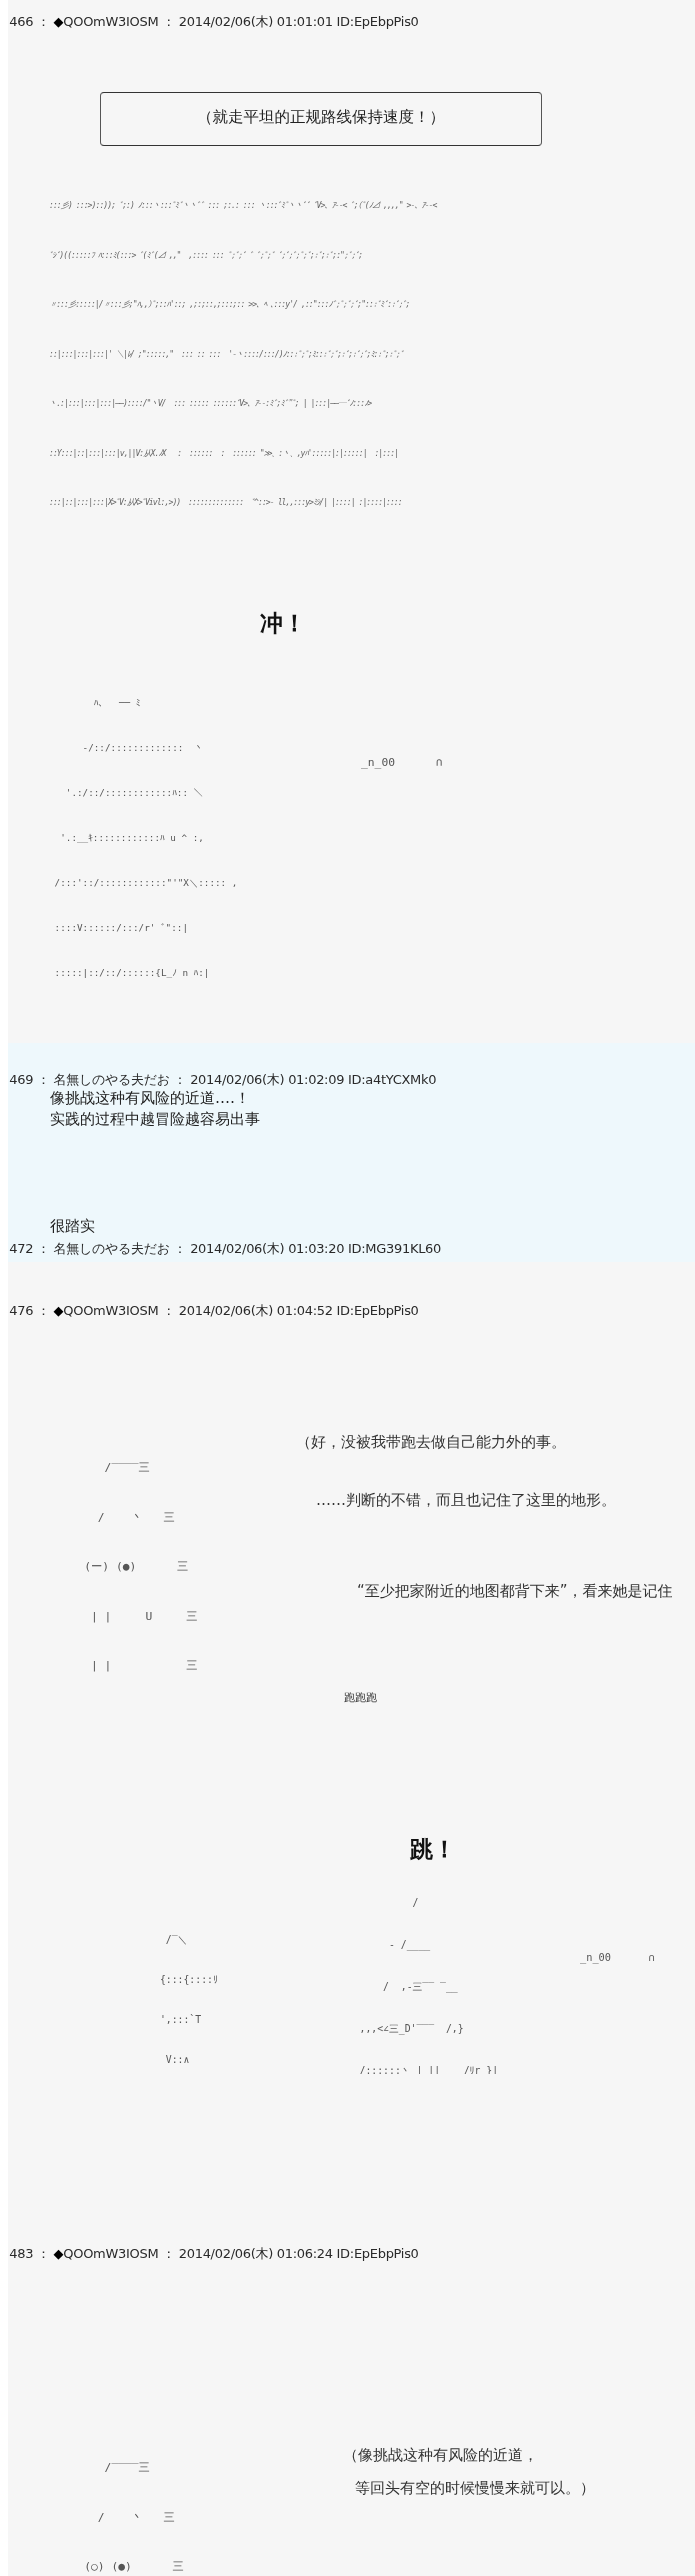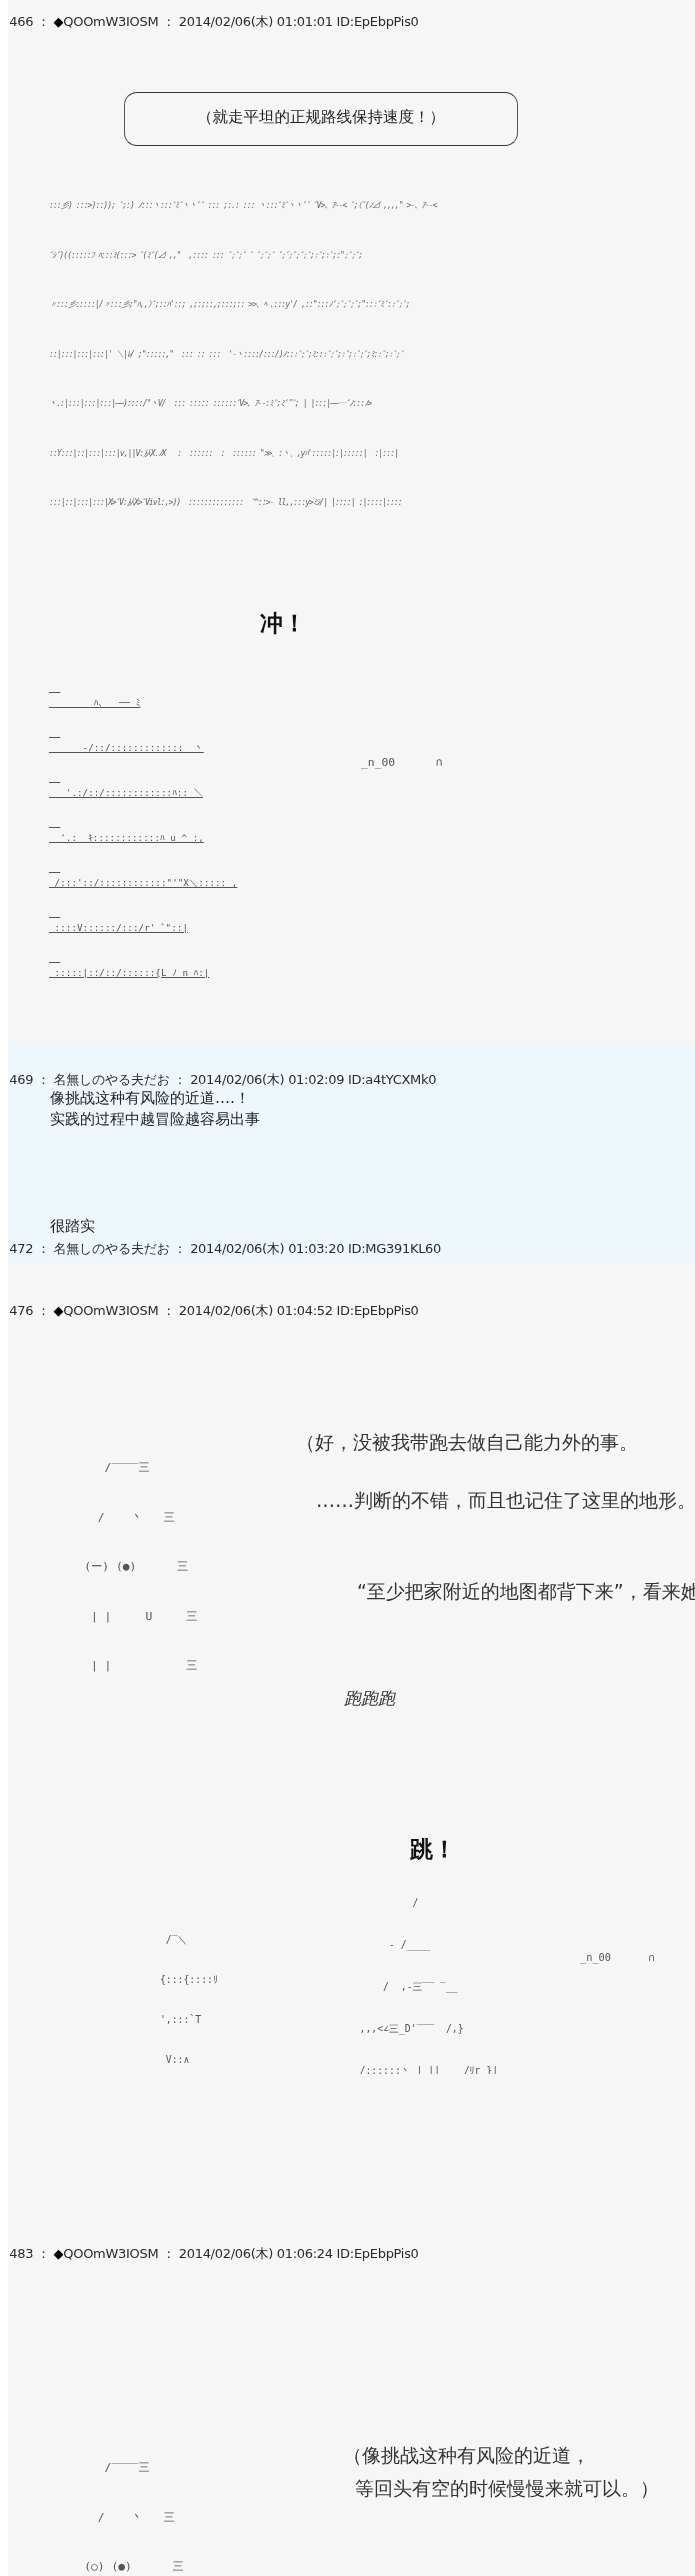--- a/index.html
+++ b/index.html
@@ -36,21 +36,21 @@
   .body-text {
     position: absolute;
     left: 50px;
     font-size: 15px;
     line-height: 20.6px;
     color: #222;
     white-space: pre;
   }
   .dialog {
     position: absolute;
-    font-size: 19px;
+    font-size: 15px;
     line-height: 18.5px;
     color: #333;
     white-space: pre;
   }
   .big {
     position: absolute;
     font-size: 23px;
     font-weight: bold;
     color: #111;
     white-space: nowrap;
@@ -59,27 +59,28 @@
     position: absolute;
     font-family: "DejaVu Sans Mono", "Liberation Mono", monospace;
     color: #555;
     white-space: pre;
     overflow: hidden;
   }
   .aa-dense { font-size: 8.2px; line-height: 16.5px; letter-spacing: -1px; color: #666; font-style: italic; }
   .aa-fig { font-size: 9.3px; line-height: 15px; color: #555; }
   .speech-box {
     position: absolute;
-    left: 124px; top: 92px;
+    left: 100px; top: 92px;
     width: 392px; height: 52px;
     border-top: 1px solid #333;
     border-bottom: 1px solid #333;
     border-left: 0.5px solid #555;
     border-right: 0.5px solid #555;
-    border-radius: 13px;
+    border-radius: 4px;
+    padding-left: 48px;
   }
   .speech-box span {
     position: absolute;
     left: 0; right: 0; top: 14.4px;
     text-align: center;
     font-size: 15.5px;
     color: #222;
   }
 </style>
 </head>
@@ -118,21 +119,21 @@
   
   
   
   
   
   
 </div>
 
 <div class="big" style="left:260px; top:608px;">冲！</div>
 
-<div class="aa aa-fig" style="left:49px; top:665px; width:247px; height:330px;text-decoration:underline;">
+<div class="aa aa-fig" style="left:49px; top:665px; width:247px; height:330px;">
   <div>        ﾊ、  ── ﾐ</div>
   <div>      -/::/:::::::::::::  丶</div>
   <div>   '.:/::/::::::::::::ﾊ:: ＼</div>
   <div>  '.:__ｷ::::::::::::ﾊ u ^ :,</div>
   <div> /:::'::/::::::::::::"'"X＼::::: ,</div>
   <div> ::::V::::::/:::/r' ﾞ"::|</div>
   <div> :::::|::/::/::::::{L_ﾉ n ﾊ:|</div>
   
   
   
@@ -196,21 +197,21 @@
   
   
   
   
   
 </div>
 
 <div class="dialog" style="left:296px; top:1433px;">（好，没被我带跑去做自己能力外的事。</div>
 <div class="dialog" style="left:316px; top:1467px;margin-top:24px;">……判断的不错，而且也记住了这里的地形。</div>
 <div class="dialog" style="left:357px; top:1546px;margin-top:36px;">“至少把家附近的地图都背下来”，看来她是记住</div>
-<div class="dialog" style="left:344px; top:1689px; font-size:17px;font-style:italic;">跑跑跑</div>
+<div class="dialog" style="left:344px; top:1689px; font-size:11px;">跑跑跑</div>
 
 <div class="big" style="left:410px; top:1834px;">跳！</div>
 
 <div class="aa aa-fig" style="left:95px; top:1906px; width:242px; height:170px; font-size:9.8px; line-height:13.4px;">
   <div>            /‾＼</div>
   <div>           {:::{::::ﾘ</div>
   <div>           ',:::`T</div>
   <div>            V::∧</div>
   
   

